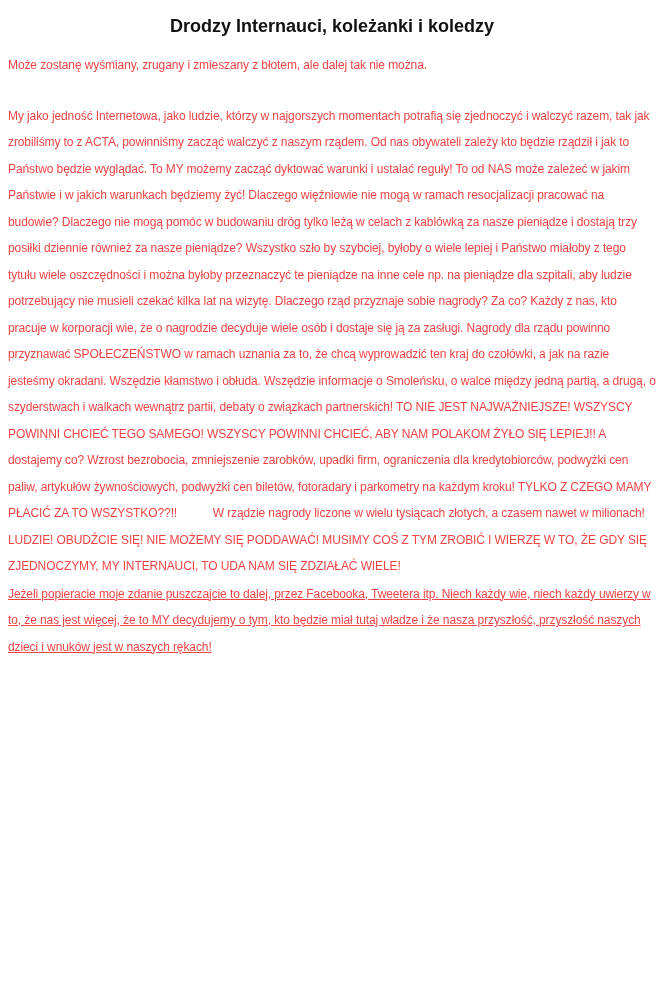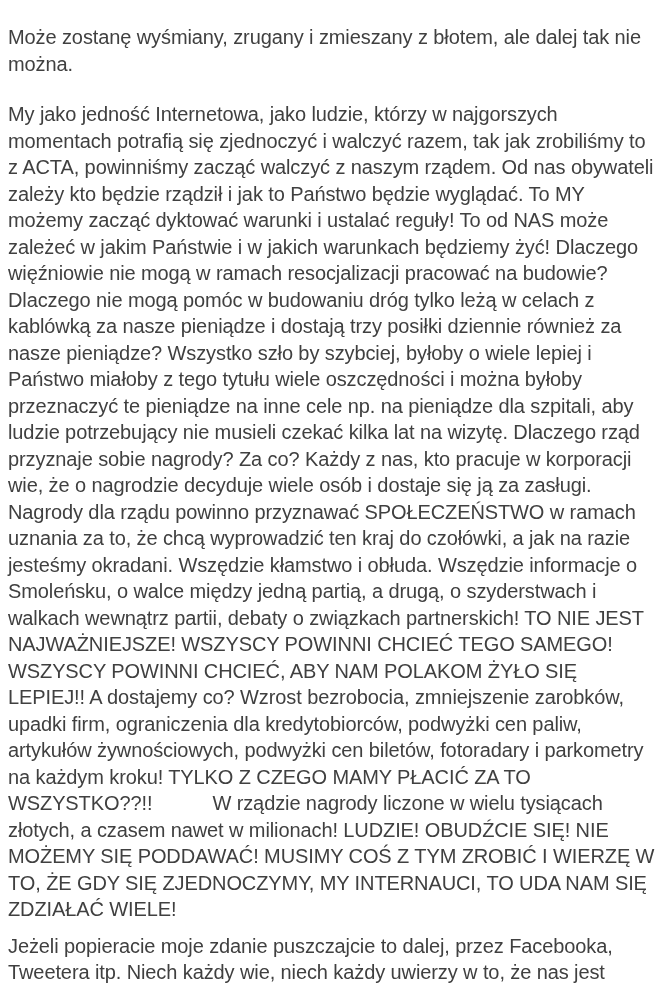--- a/index.html
+++ b/index.html
@@ -22,33 +22,34 @@
     margin: 4px 0 0 0;
     font-size: 18px;
     line-height: 24px;
     font-weight: 700;
     text-align: center;
     color: #111111;
     letter-spacing: 0;
   }
   .para {
     margin: 0;
-    font-size: 20px;
+    font-size: 12px;
     line-height: 26.5px;
     letter-spacing: -0.1px;
     text-align: left;
-    color: #404040;
+    color: #ef4444;
   }
   .para-intro   { margin-top: 14px; }
   .para-main    { margin-top: 24px; }
-  .para-closing { margin-top: 10px;  }
+  .para-closing { margin-top: 1px; text-decoration: underline;  }
 </style>
 </head>
 <body>
 
 <div class="page">
+  <h1 class="doc-title">Drodzy Internauci, koleżanki i koledzy</h1>
 
   <p class="para para-intro">Może zostanę wyśmiany, zrugany i zmieszany z błotem, ale dalej tak nie można.</p>
 
   <p class="para para-main">My jako jedność Internetowa, jako ludzie, którzy w najgorszych momentach potrafią się zjednoczyć i walczyć razem, tak jak zrobiliśmy to z ACTA, powinniśmy zacząć walczyć z naszym rządem. Od nas obywateli zależy kto będzie rządził i jak to Państwo będzie wyglądać. To MY możemy zacząć dyktować warunki i ustalać reguły! To od NAS może zależeć w jakim Państwie i w jakich warunkach będziemy żyć! Dlaczego więźniowie nie mogą w ramach resocjalizacji pracować na budowie? Dlaczego nie mogą pomóc w budowaniu dróg tylko leżą w celach z kablówką za nasze pieniądze i dostają trzy posiłki dziennie również za nasze pieniądze? Wszystko szło by szybciej, byłoby o wiele lepiej i Państwo miałoby z tego tytułu wiele oszczędności i można byłoby przeznaczyć te pieniądze na inne cele np. na pieniądze dla szpitali, aby ludzie potrzebujący nie musieli czekać kilka lat na wizytę. Dlaczego rząd przyznaje sobie nagrody? Za co? Każdy z nas, kto pracuje w korporacji wie, że o nagrodzie decyduje wiele osób i dostaje się ją za zasługi. Nagrody dla rządu powinno przyznawać SPOŁECZEŃSTWO w ramach uznania za to, że chcą wyprowadzić ten kraj do czołówki, a jak na razie jesteśmy okradani. Wszędzie kłamstwo i obłuda. Wszędzie informacje o Smoleńsku, o walce między jedną partią, a drugą, o szyderstwach i walkach wewnątrz partii, debaty o związkach partnerskich! TO NIE JEST NAJWAŻNIEJSZE! WSZYSCY POWINNI CHCIEĆ TEGO SAMEGO! WSZYSCY POWINNI CHCIEĆ, ABY NAM POLAKOM ŻYŁO SIĘ LEPIEJ!! A dostajemy co? Wzrost bezrobocia, zmniejszenie zarobków, upadki firm, ograniczenia dla kredytobiorców, podwyżki cen paliw, artykułów żywnościowych, podwyżki cen biletów, fotoradary i parkometry na każdym kroku! TYLKO Z CZEGO MAMY PŁACIĆ ZA TO WSZYSTKO??!!&nbsp;&nbsp;&nbsp;&nbsp;&nbsp;&nbsp;&nbsp;&nbsp;&nbsp;&nbsp; W rządzie nagrody liczone w wielu tysiącach złotych, a czasem nawet w milionach! LUDZIE! OBUDŹCIE SIĘ! NIE MOŻEMY SIĘ PODDAWAĆ! MUSIMY COŚ Z TYM ZROBIĆ I WIERZĘ W TO, ŻE GDY SIĘ ZJEDNOCZYMY, MY INTERNAUCI, TO UDA NAM SIĘ ZDZIAŁAĆ WIELE!</p>
 
   <p class="para para-closing">Jeżeli popieracie moje zdanie puszczajcie to dalej, przez Facebooka, Tweetera itp. Niech każdy wie, niech każdy uwierzy w to, że nas jest więcej, że to MY decydujemy o tym, kto będzie miał tutaj władze i że nasza przyszłość, przyszłość naszych dzieci i wnuków jest w naszych rękach!</p>
 </div>
 
 </body></html>

